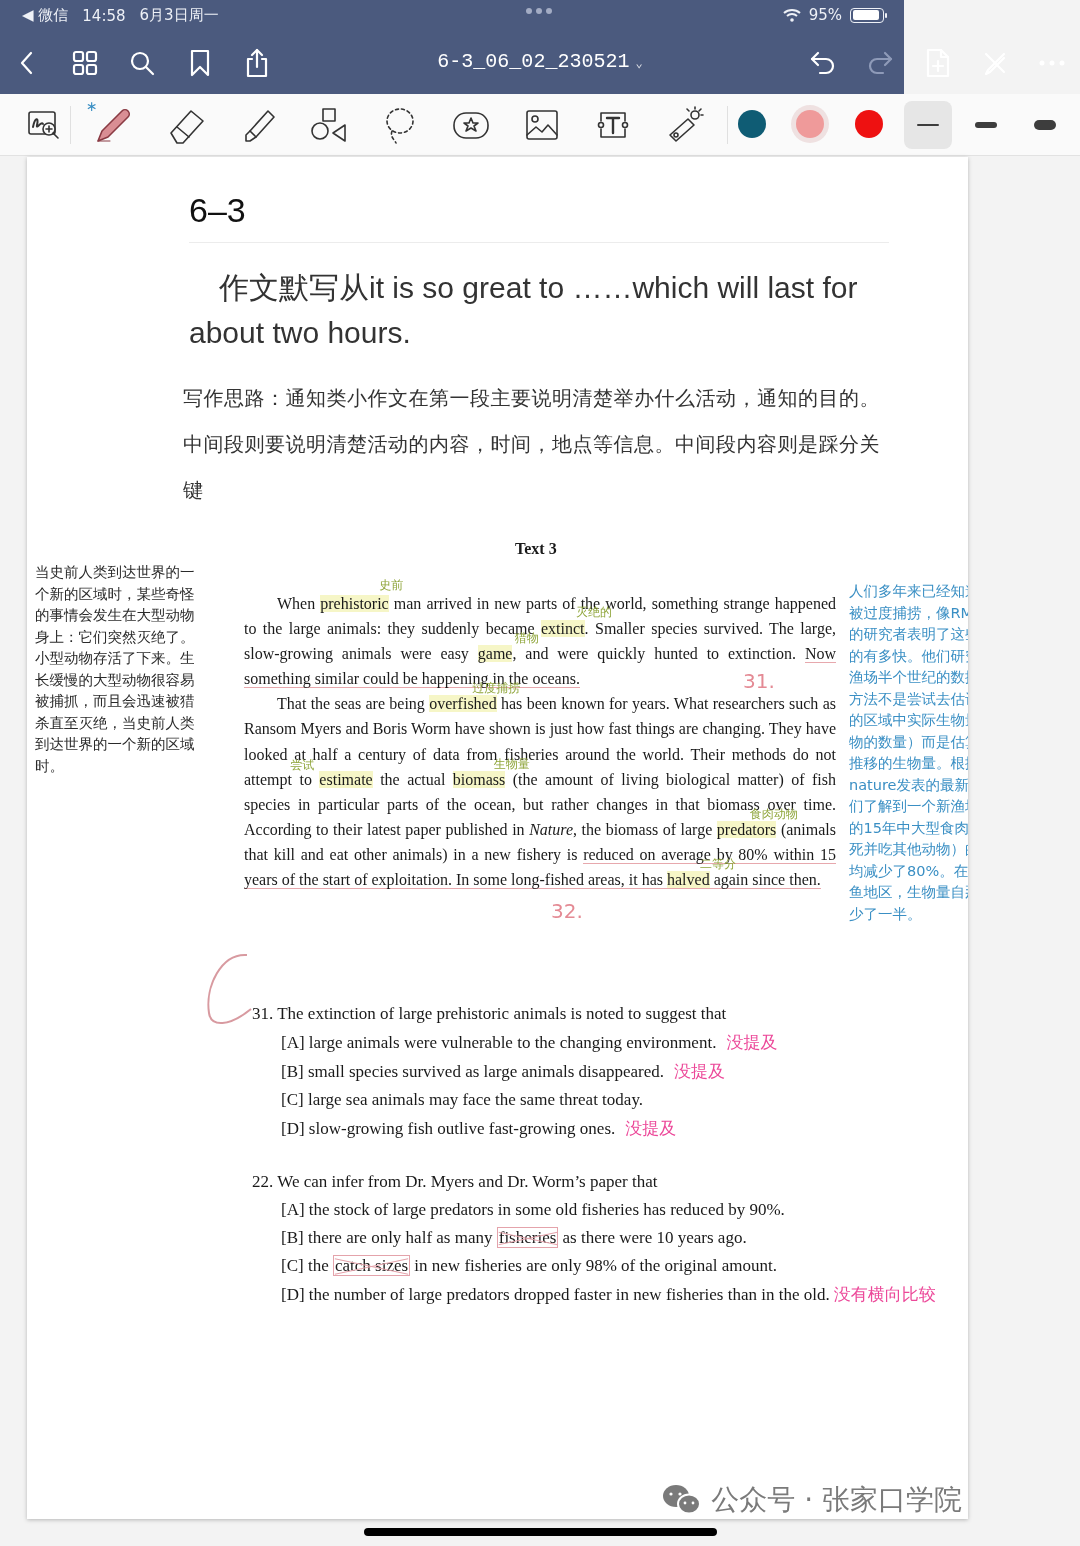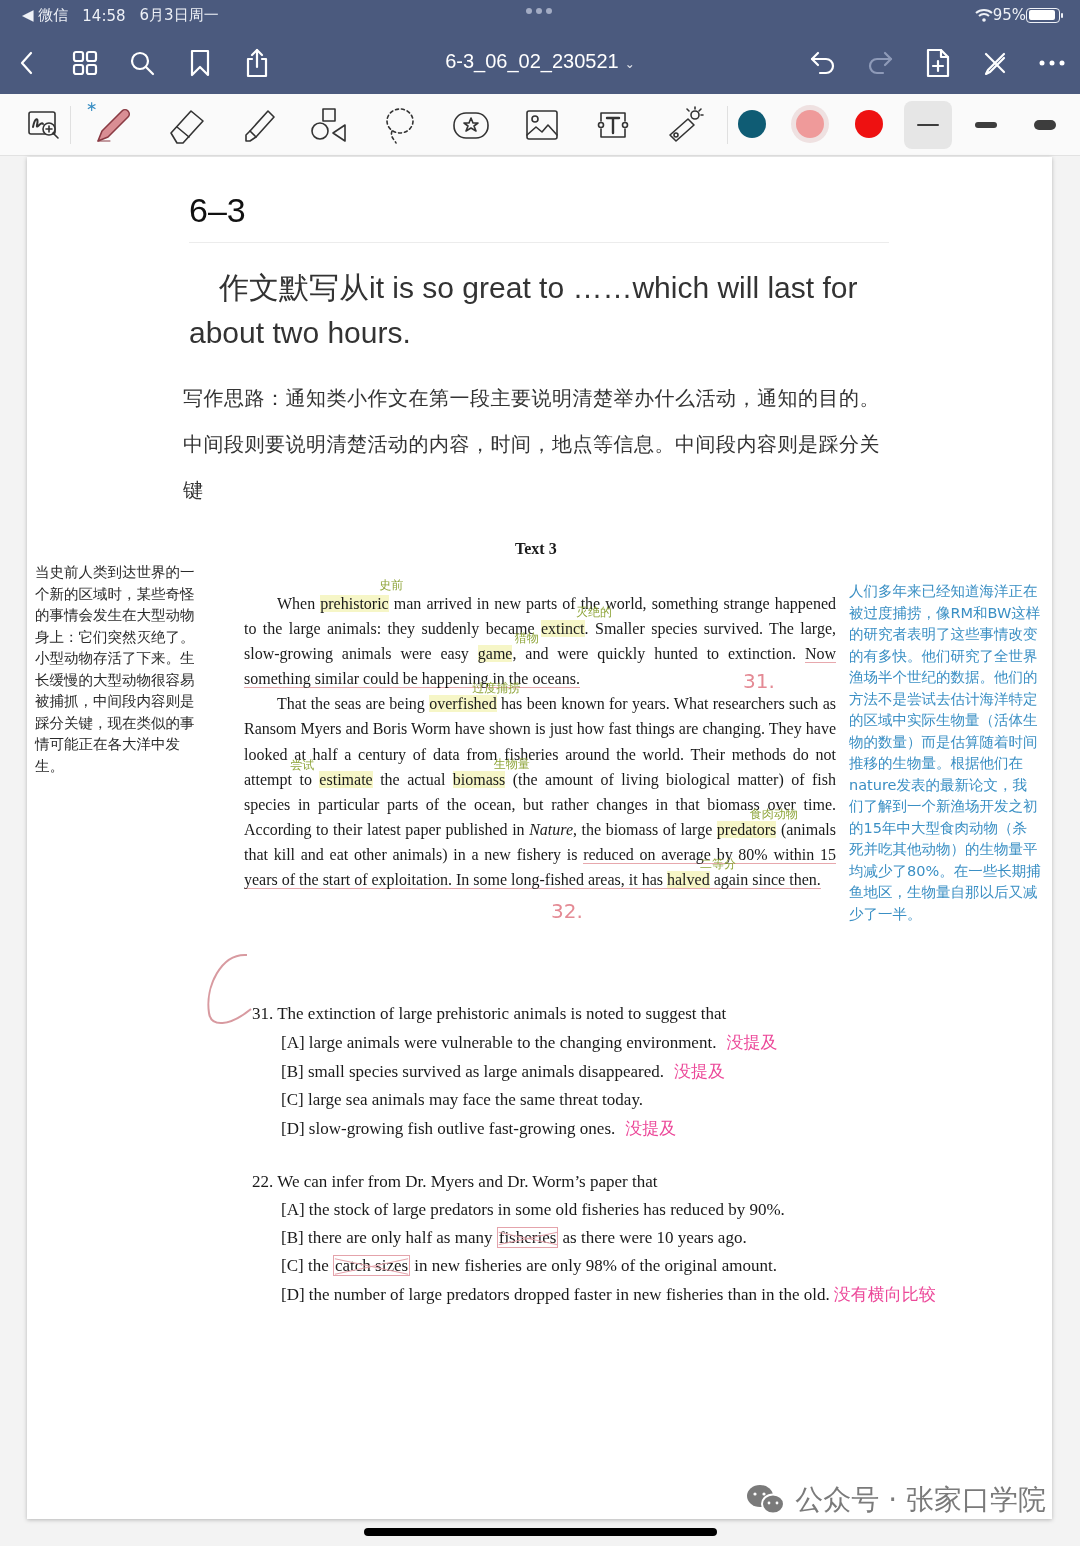--- a/index.html
+++ b/index.html
@@ -1,46 +1,46 @@
 <!DOCTYPE html>
 <html><head>
 <meta charset="utf-8">
 <style>
   * { box-sizing: border-box; margin: 0; padding: 0; }
   html, body { width: 1080px; height: 1546px; overflow: hidden; background: #f3f3f3; }
   body { position: relative; font-family: "DejaVu Sans", sans-serif; }
 
   
-  .topbar { position: absolute; left: 0; top: 0; width: 1080px; height: 94px; background: #4b5a7e; color: #fff; }
+  .topbar { position: absolute; left: 0; top: 0; width: 904px; height: 94px; background: #4b5a7e; color: #fff; }
   .status { position: absolute; top: 6px; left: 22px; font-size: 15px; color: #eef1f7; display: flex; gap: 14px; align-items: center; }
-  .status-right { position: absolute; top: 6px; right: 20px; font-size: 15px; color: #eef1f7; display: flex; align-items: center; }
+  .status-right { position: absolute; top: 6px; right: 20px; font-size: 15px; color: #eef1f7; display: flex; gap: 8px; align-items: center; }
   .battery { width: 34px; height: 15px; border: 1.5px solid #eef1f7; border-radius: 4px; position: relative; padding: 1.5px; }
   .battery > div { background: #fff; height: 100%; width: 92%; border-radius: 2px; }
   .battery::after { content: ""; position: absolute; right: -4px; top: 4px; width: 2px; height: 5px; background: #eef1f7; border-radius: 1px; }
   .dots3 { position: absolute; top: 8px; left: 526px; display: flex; gap: 4px; }
   .dots3 span { width: 6px; height: 6px; border-radius: 50%; background: #a3acc4; }
   .nav { position: absolute; top: 44px; left: 0; width: 1080px; height: 40px; }
   .nav .ic { position: absolute; top: 2px; width: 34px; height: 34px; display: flex; align-items: center; justify-content: center; cursor: pointer; }
   .nav svg { stroke: #fff; fill: none; stroke-width: 2.2; stroke-linecap: round; stroke-linejoin: round; }
-  .doc-title { position: absolute; left: 0; width: 1080px; top: 6px; text-align: center; font-size: 20px; color: #fff; font-family: Liberation Sans, sans-serif; }
+  .doc-title { position: absolute; left: 0; width: 1080px; top: 6px; text-align: center; font-size: 20px; color: #fff; font-family: Liberation Mono, monospace; }
   .doc-title .chev { font-size: 12px; margin-left: 6px; opacity: .85; }
 
   
   .toolbar { position: absolute; top: 94px; left: 0; width: 1080px; height: 62px; background: #fafafa; border-bottom: 1px solid #e2e2e2; }
   .tool { position: absolute; top: 10px; width: 44px; height: 42px; display: flex; align-items: center; justify-content: center; cursor: pointer; }
   .tool svg { stroke: #333; fill: none; stroke-width: 1.6; stroke-linecap: round; stroke-linejoin: round; }
   .tsep { position: absolute; top: 12px; width: 1px; height: 38px; background: #e0e0e0; }
   .swatch { position: absolute; top: 16px; width: 28px; height: 28px; border-radius: 50%; cursor: pointer; }
   .swatch.sel { box-shadow: 0 0 0 5px #efe1e1; }
   .stroke-btn { position: absolute; top: 7px; width: 48px; height: 48px; border-radius: 8px; display: flex; align-items: center; justify-content: center; cursor: pointer; }
   .stroke-btn.sel { background: #e6e6e6; }
   .stroke-btn span { display: block; background: #3d3d3d; border-radius: 4px; }
 
   
-  .page { position: absolute; left: 27px; top: 157px; width: 1025px; height: 1362px; background: #fff; box-shadow: 0 1px 4px rgba(0,0,0,.25); overflow: hidden; }
+  .page { position: absolute; left: 27px; top: 157px; width: 941px; height: 1362px; background: #fff; box-shadow: 0 1px 4px rgba(0,0,0,.25); overflow: hidden; }
   .h-title { position: absolute; left: 162px; top: 34px; font-size: 34px; color: #111; font-family: "Liberation Sans", sans-serif; }
   .h-rule { position: absolute; left: 162px; top: 85px; width: 700px; height: 1px; background: #ececec; }
   .p1 { position: absolute; left: 162px; top: 108px; width: 700px; font-size: 30px; line-height: 45px; color: #333; font-family: "Liberation Sans", sans-serif; text-indent: 30px; }
   .p2 { position: absolute; left: 156px; top: 218px; width: 710px; font-size: 20px; line-height: 46px; color: #333; font-family: "DejaVu Sans", sans-serif; letter-spacing: 0.5px; }
 
   .scan { font-family: "Liberation Serif", serif; color: #1a1a1a; }
   .text3 { position: absolute; left: 488px; top: 383px; font-size: 16px; font-weight: bold; }
   .passage { position: absolute; left: 217px; top: 434px; width: 592px; font-size: 16px; line-height: 25.1px; text-align: justify; }
   .passage p { text-indent: 33px; }
   .hl { background: rgba(236, 236, 130, .45); position: relative; }
@@ -244,21 +244,21 @@
       <span style="width:22px;height:10px;border-radius:5px"></span>
     </div>
 </div>
 
 <div class="page">
   <div class="h-title">6–3</div>
   <div class="h-rule"></div>
   <div class="p1">作文默写从it is so great to ……which will last for about two hours.</div>
   <div class="p2">写作思路：通知类小作文在第一段主要说明清楚举办什么活动，通知的目的。中间段则要说明清楚活动的内容，时间，地点等信息。中间段内容则是踩分关键</div>
 
-  <div class="note-left">当史前人类到达世界的一个新的区域时，某些奇怪的事情会发生在大型动物身上：它们突然灭绝了。小型动物存活了下来。生长缓慢的大型动物很容易被捕抓，中间段内容则是踩分关键，现在类似的事情可能正在各大洋中发生。</div>
+  <div class="note-left">当史前人类到达世界的一个新的区域时，某些奇怪的事情会发生在大型动物身上：它们突然灭绝了。小型动物存活了下来。生长缓慢的大型动物很容易被捕抓，而且会迅速被猎杀直至灭绝，当史前人类到达世界的一个新的区域时。</div>
   <div class="note-right">人们多年来已经知道海洋正在被过度捕捞，像RM和BW这样的研究者表明了这些事情改变的有多快。他们研究了全世界渔场半个世纪的数据。他们的方法不是尝试去估计海洋特定的区域中实际生物量（活体生物的数量）而是估算随着时间推移的生物量。根据他们在nature发表的最新论文，我们了解到一个新渔场开发之初的15年中大型食肉动物（杀死并吃其他动物）的生物量平均减少了80%。在一些长期捕鱼地区，生物量自那以后又减少了一半。</div>
 
   <div class="scan text3">Text 3</div>
 
   <div class="scan passage">
     <p><span>When </span><span class="hl"><span class="gloss" style="left:26px;top:-16px">史前</span><span>prehistoric</span></span><span> man arrived in new parts of the world, something strange happened to the large animals: they suddenly became </span><span class="hl"><span class="gloss" style="left:2px;top:-14px">灭绝的</span><span>extinct</span></span><span>. Smaller species survived. The large, slow-growing animals were easy </span><span class="hl"><span class="gloss" style="left:4px;top:-13px">猎物</span><span>game</span></span><span>, and were quickly hunted to extinction. </span><span class="ul">Now something similar could be happening in the oceans.</span></p>
     <p><span>That the seas are being </span><span class="hl"><span class="gloss" style="left:10px;top:-13px">过度捕捞</span><span>overfished</span></span><span> has been known for years. What researchers such as Ransom Myers and Boris Worm have shown is just how fast things are changing. They have looked at half a century of data from fisheries around the world. Their methods do not attempt to </span><span class="hl"><span class="gloss" style="left:-62px;top:-12px">尝试</span><span>estimate</span></span><span> the actual </span><span class="hl"><span class="gloss" style="left:8px;top:-13px">生物量</span><span>biomass</span></span><span> (the amount of living biological matter) of fish species in particular parts of the ocean, but rather changes in that biomass over time. According to their latest paper published in </span><i>Nature</i><span>, the biomass of large </span><span class="hl"><span class="gloss" style="left:0px;top:-13px">食肉动物</span><span>predators</span></span><span> (animals that kill and eat other animals) in a new fishery is </span><span class="ul"><span>reduced on average by 80% within 15 years of the start of exploitation. In some long-fished areas, it has </span><span class="hl"><span class="gloss" style="left:0px;top:-13px">二等分</span><span>halved</span></span><span> again since then.</span></span></p>
   </div>
 
   <div class="redmark" style="left:716px;top:512px">31.</div>

